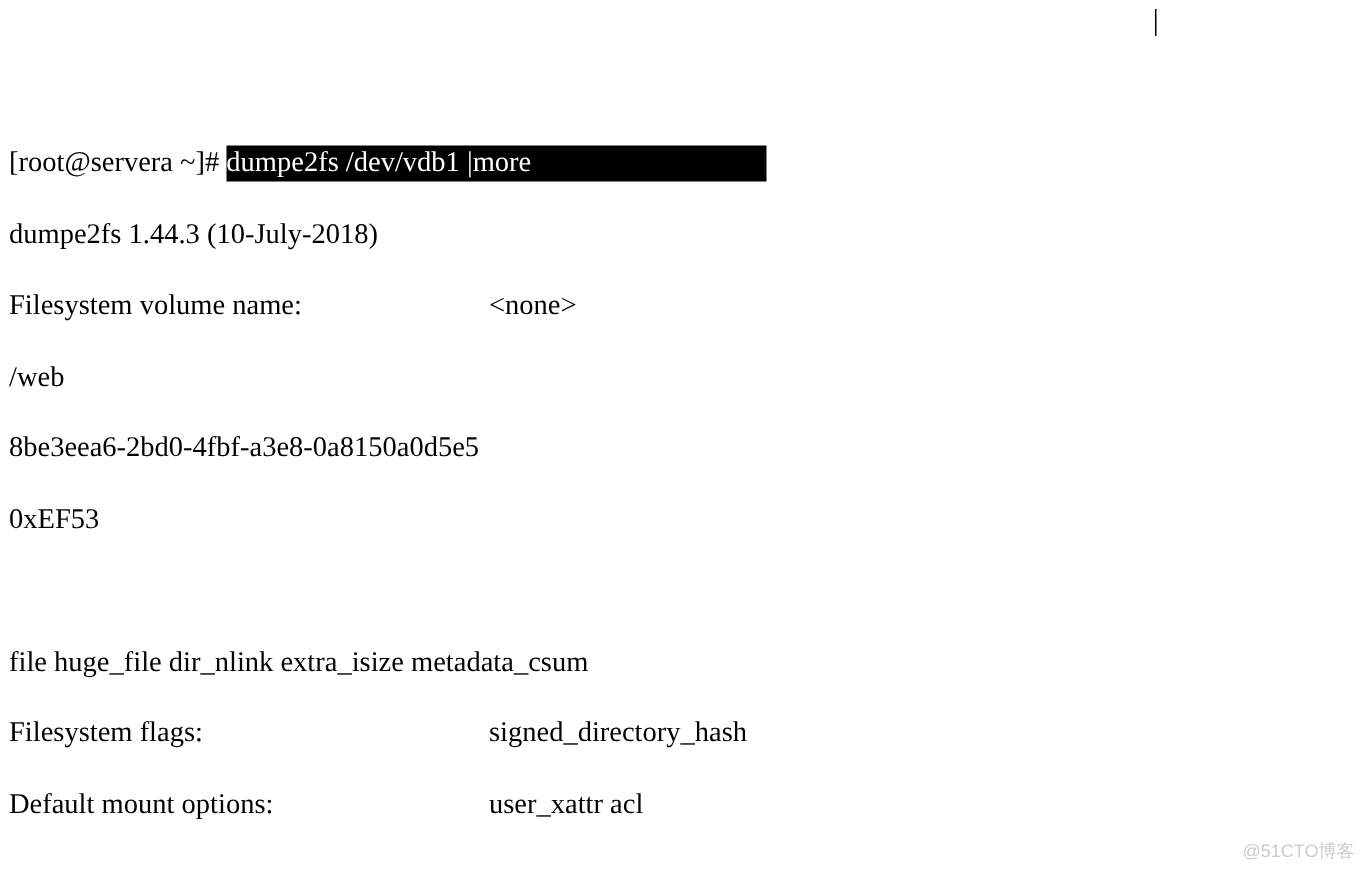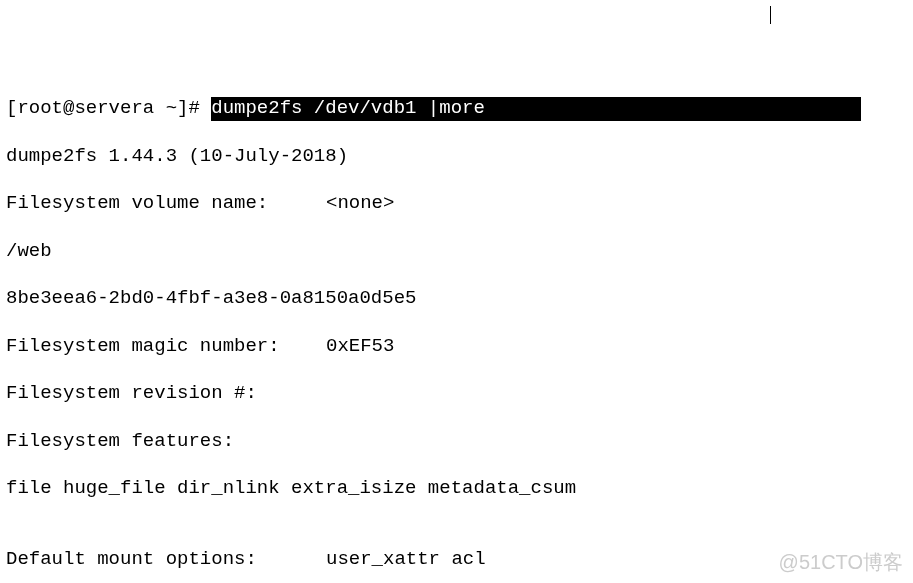--- a/index.html
+++ b/index.html
@@ -1,18 +1,19 @@
 <!DOCTYPE html>
 <html><head>
   <meta charset="utf-8">
   <style>
     * {
       margin: 0;
       padding: 0;
       box-sizing: border-box;
+      font-family: Liberation Serif, serif;
     }
     body {
       font-family: 'Courier New', Courier, monospace;
       font-size: 19px;
       line-height: 1.25;
       background: #fff;
       color: #000;
       padding: 2px 6px;
       white-space: pre;
       width: 913px;
@@ -41,39 +42,39 @@
       left: 770px;
       width: 1px;
       height: 18px;
       background: #000;
     }
     .watermark {
       position: absolute;
       right: 10px;
       bottom: 8px;
       color: #ccc;
-      font-size: 20px;
+      font-size: 12px;
       font-family: sans-serif;
     }
   </style>
 </head>
 <body>
 
 
 
 <div class="line"><span>[root@servera ~]# </span><span class="highlight">dumpe2fs /dev/vdb1 |more</span><span class="highlight">                                 </span></div>
 <div class="line">dumpe2fs 1.44.3 (10-July-2018)</div>
 <div class="field-row"><span class="field-label">Filesystem volume name:</span><span>&lt;none&gt;</span></div>
 <div class="field-row"><span>/web</span></div>
 <div class="field-row"><span>8be3eea6-2bd0-4fbf-a3e8-0a8150a0d5e5</span></div>
-<div class="field-row"><span class="field-label">Filesystem magic number:</span><span>0xEF53</span></div>
-<div class="field-row"><span class="field-label">Filesystem revision #:</span></div>
-<div class="field-row"><span class="field-label">Filesystem features:</span></div>
+<div class="field-row"><span>0xEF53</span></div>
+<div class="field-row"></div>
+<div class="field-row"></div>
 <div class="line">file huge_file dir_nlink extra_isize metadata_csum</div>
-<div class="field-row"></div>
+<div class="field-row"><span class="field-label">Filesystem flags:</span><span>signed_directory_hash</span></div>
 <div class="field-row"><span class="field-label">Default mount options:</span><span>user_xattr acl</span></div>
 
 
 
 
 
 
 
 
 

